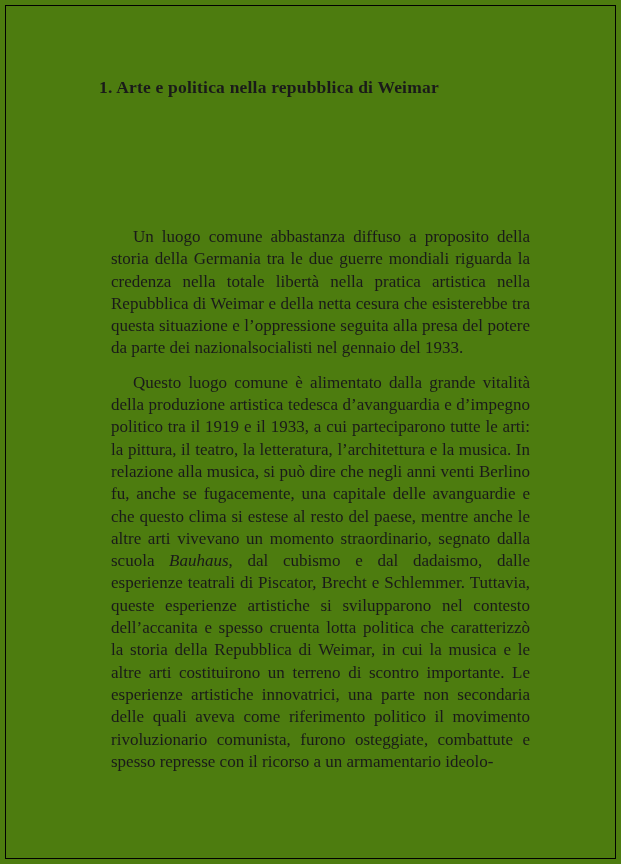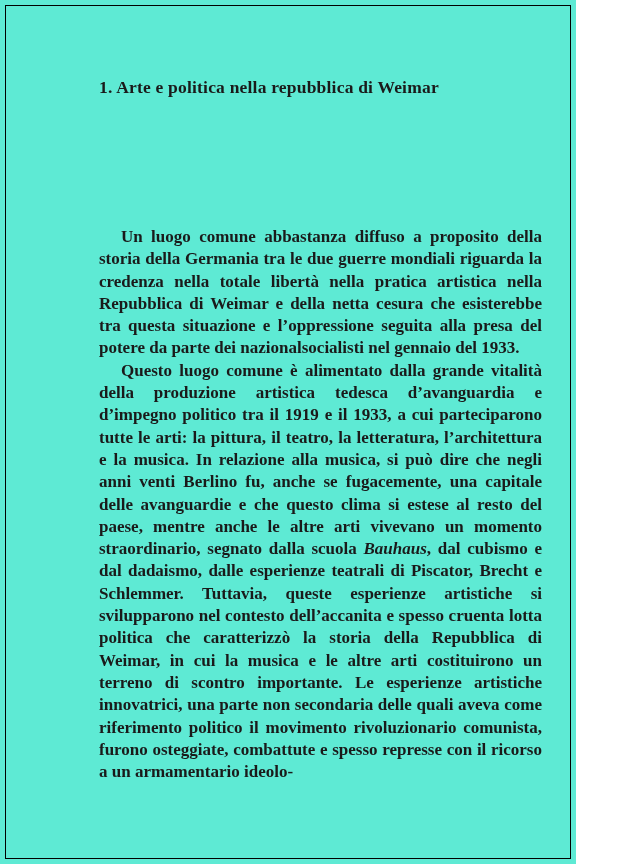--- a/index.html
+++ b/index.html
@@ -2,23 +2,23 @@
 <html><head>
 <meta charset="utf-8">
 <style>
   html, body {
     margin: 0;
     padding: 0;
     background: #ffffff;
   }
   .page {
     position: relative;
-    width: 576px;
+    width: 621px;
     height: 864px;
-    background: #5eead4;
+    background: #4d7c0f;
     font-family: "Liberation Serif", "DejaVu Serif", serif;
     color: #1a1a1a;
     overflow: hidden;
   }
   .page-border {
     position: absolute;
     left: 5px;
     top: 5px;
     right: 5px;
     bottom: 5px;
@@ -39,23 +39,22 @@
     letter-spacing: 0.2px;
     line-height: 1.2;
   }
   .body-text {
     margin-top: 128px;
     font-size: 17px;
     line-height: 22.3px;
     text-align: justify;
   }
   .para {
-    margin: 0;
+    margin: 12px;
     text-indent: 22px;
-    font-weight: bold;
   }
   .para em {
     font-style: italic;
   }
 </style>
 </head>
 <body>
 
 <div class="page">
   <div class="page-border"></div>

